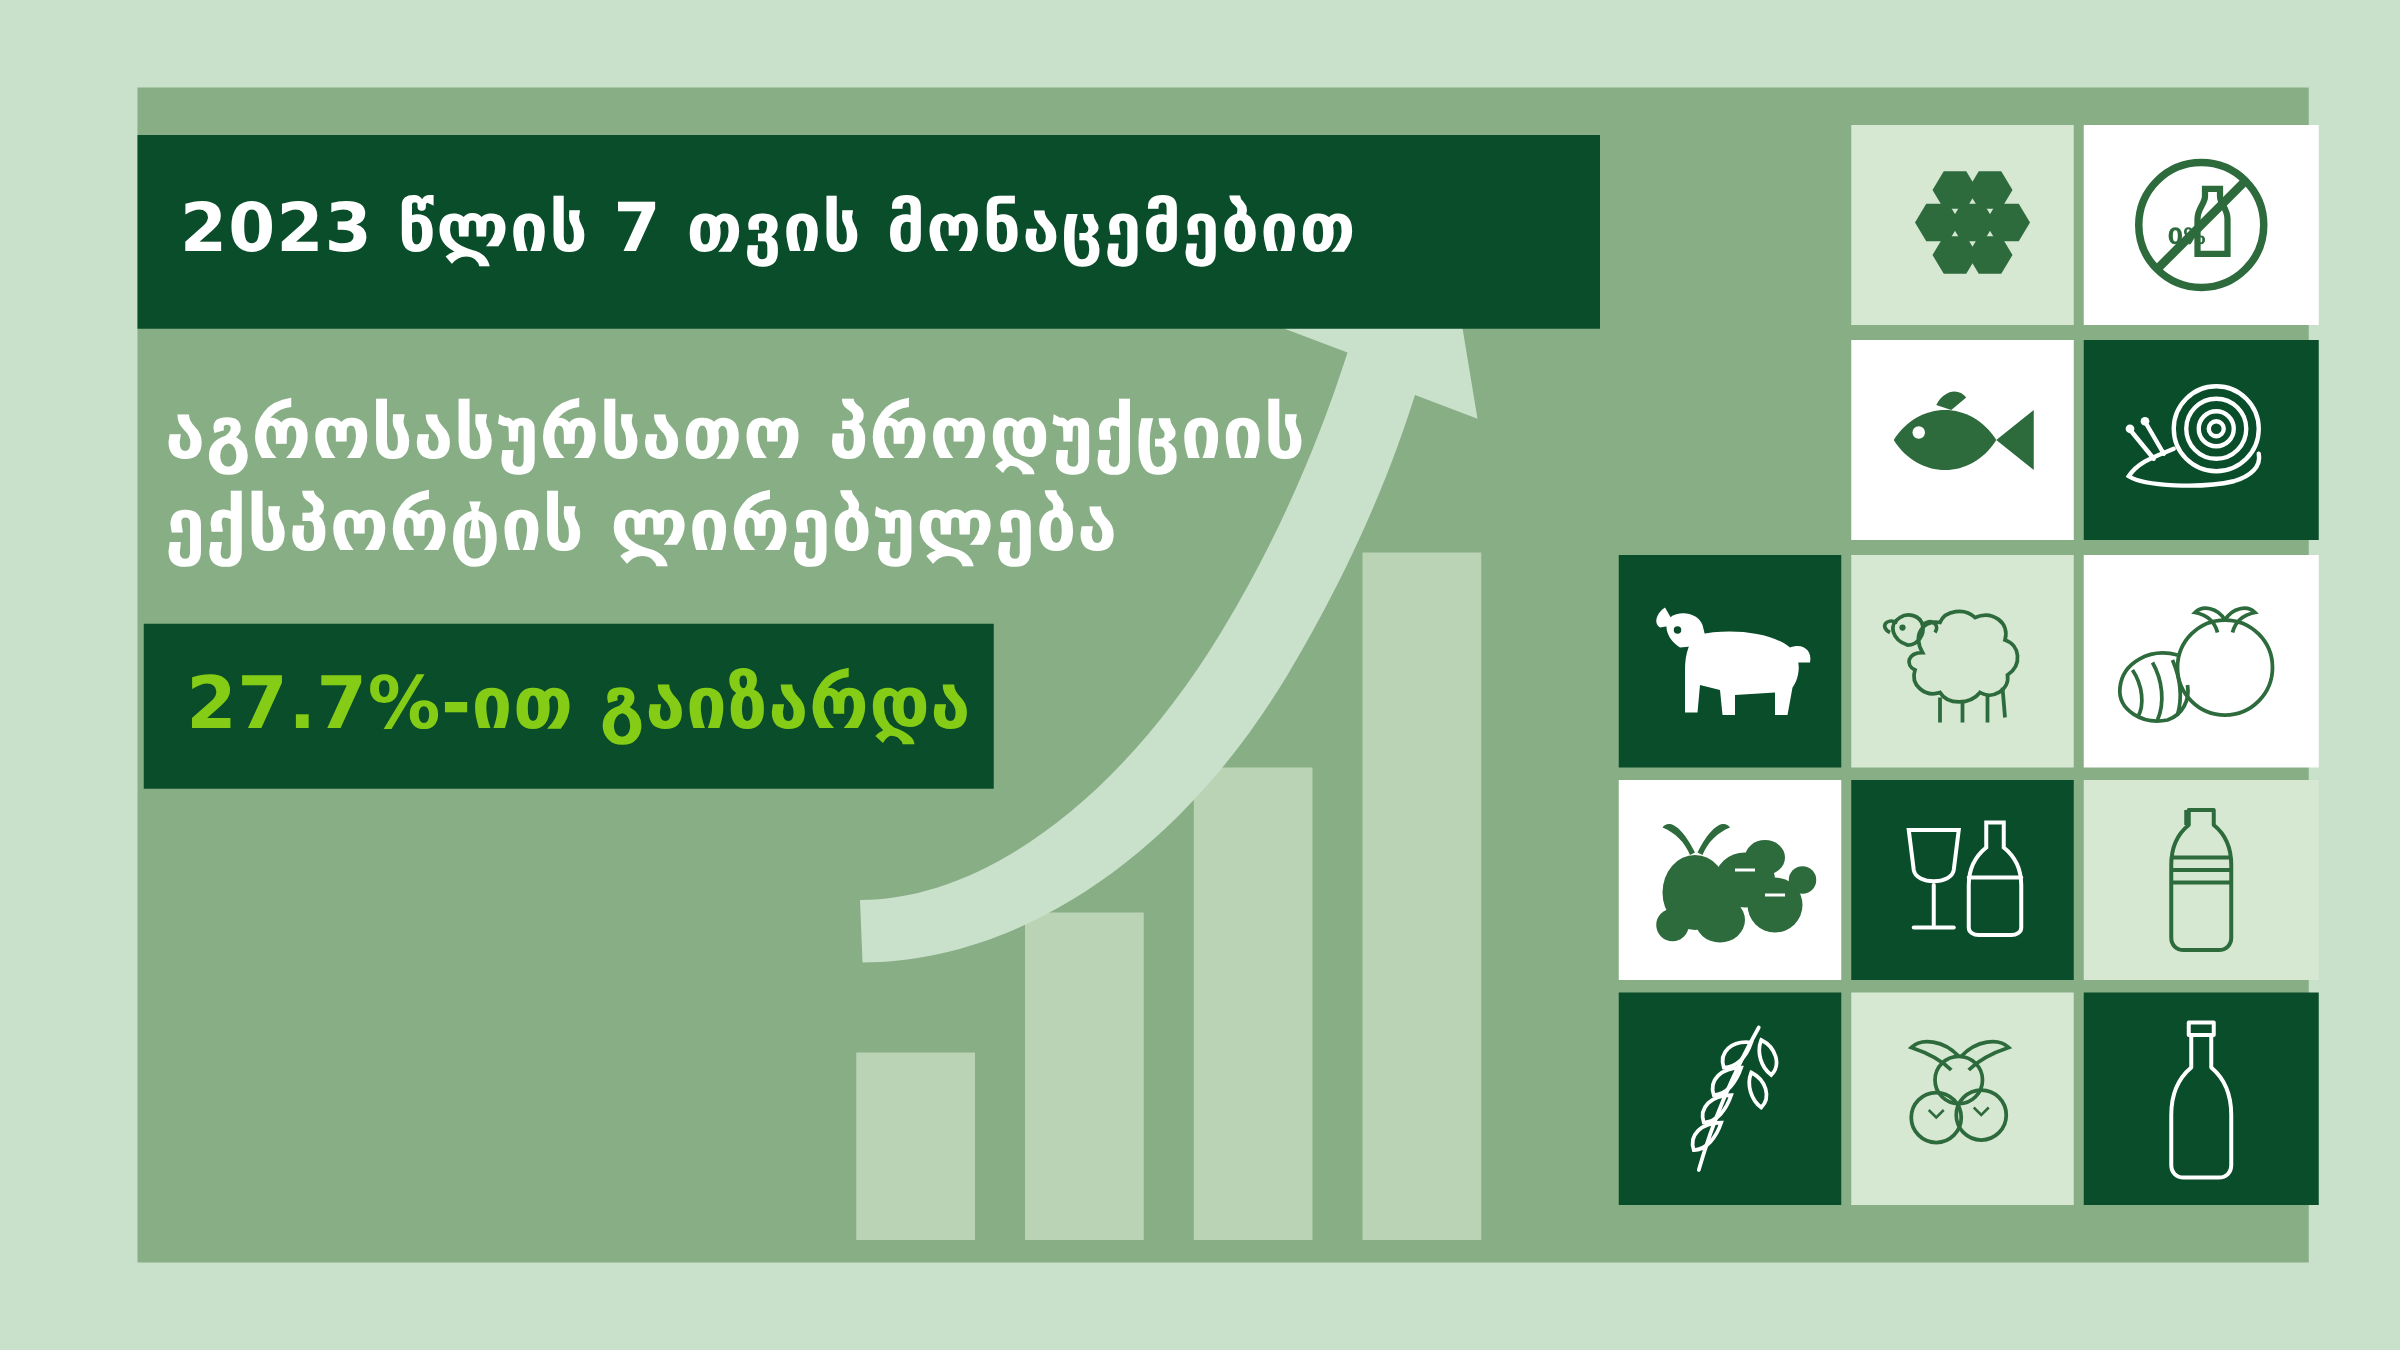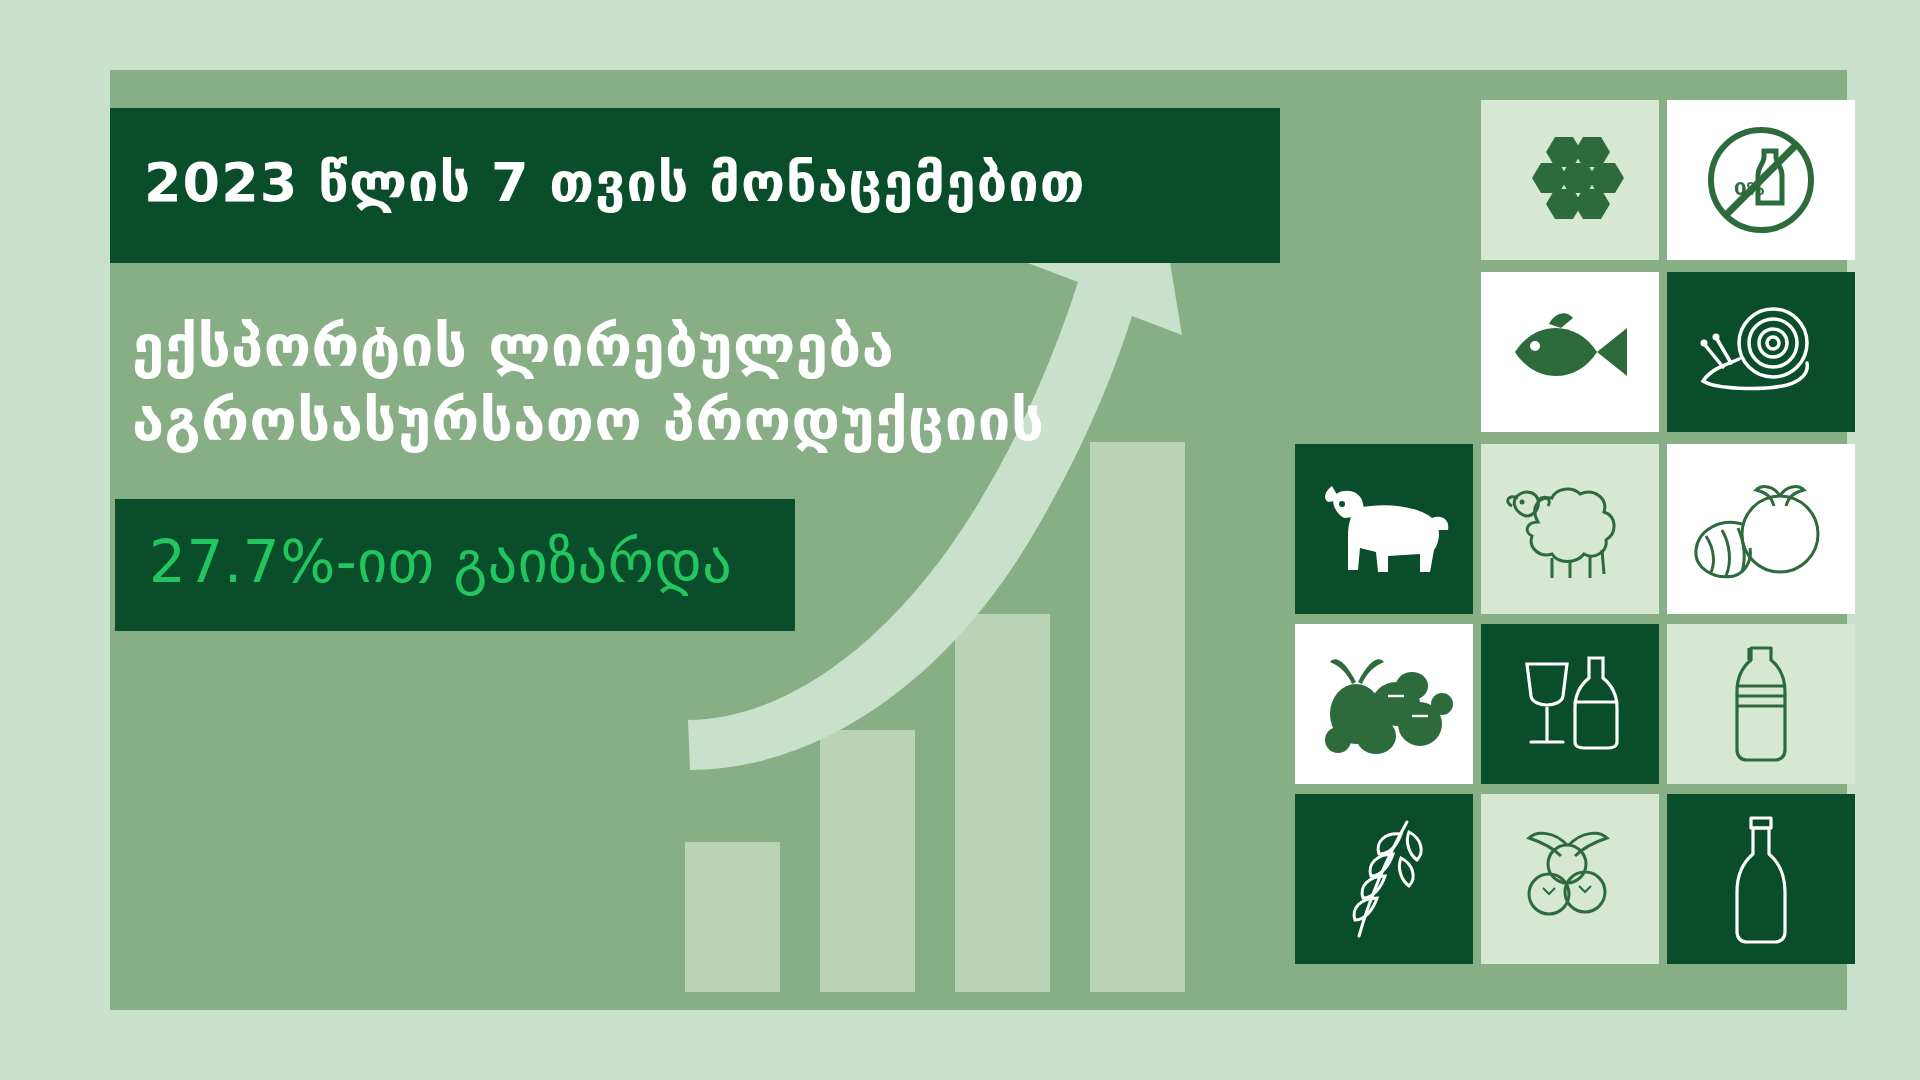--- a/index.html
+++ b/index.html
@@ -92,23 +92,23 @@
     margin-top: 42px;
     margin-left: 5px;
     width: 680px;
     height: 132px;
     display: flex;
     align-items: center;
     padding-left: 34px;
     box-sizing: border-box;
   }
   #pct-text {
-    color: #22c55e;
+    color: #84cc16;
     font-size: 58px;
-    font-weight: normal;
+    font-weight: bold;
     letter-spacing: 0.5px;
     white-space: nowrap;
   }
 
   
   #icon-grid {
     position: absolute;
     left: 1295px;
     top: 100px;
     width: 560px;
@@ -153,22 +153,22 @@
     </svg>
   </div>
 
   <div id="text-block">
 
     <div class="banner" id="title-banner">
       <span id="title-text">2023 წლის 7 თვის მონაცემებით</span>
     </div>
 
     <div id="subtitle">
+      <span class="line">აგროსასურსათო პროდუქციის</span>
       <span class="line">ექსპორტის ლირებულება</span>
-      <span class="line">აგროსასურსათო პროდუქციის</span>
     </div>
 
     <div class="banner" id="pct-banner">
       <span id="pct-text">27.7%-ით გაიზარდა</span>
     </div>
 
   </div>
 
   <div id="icon-grid">
 

